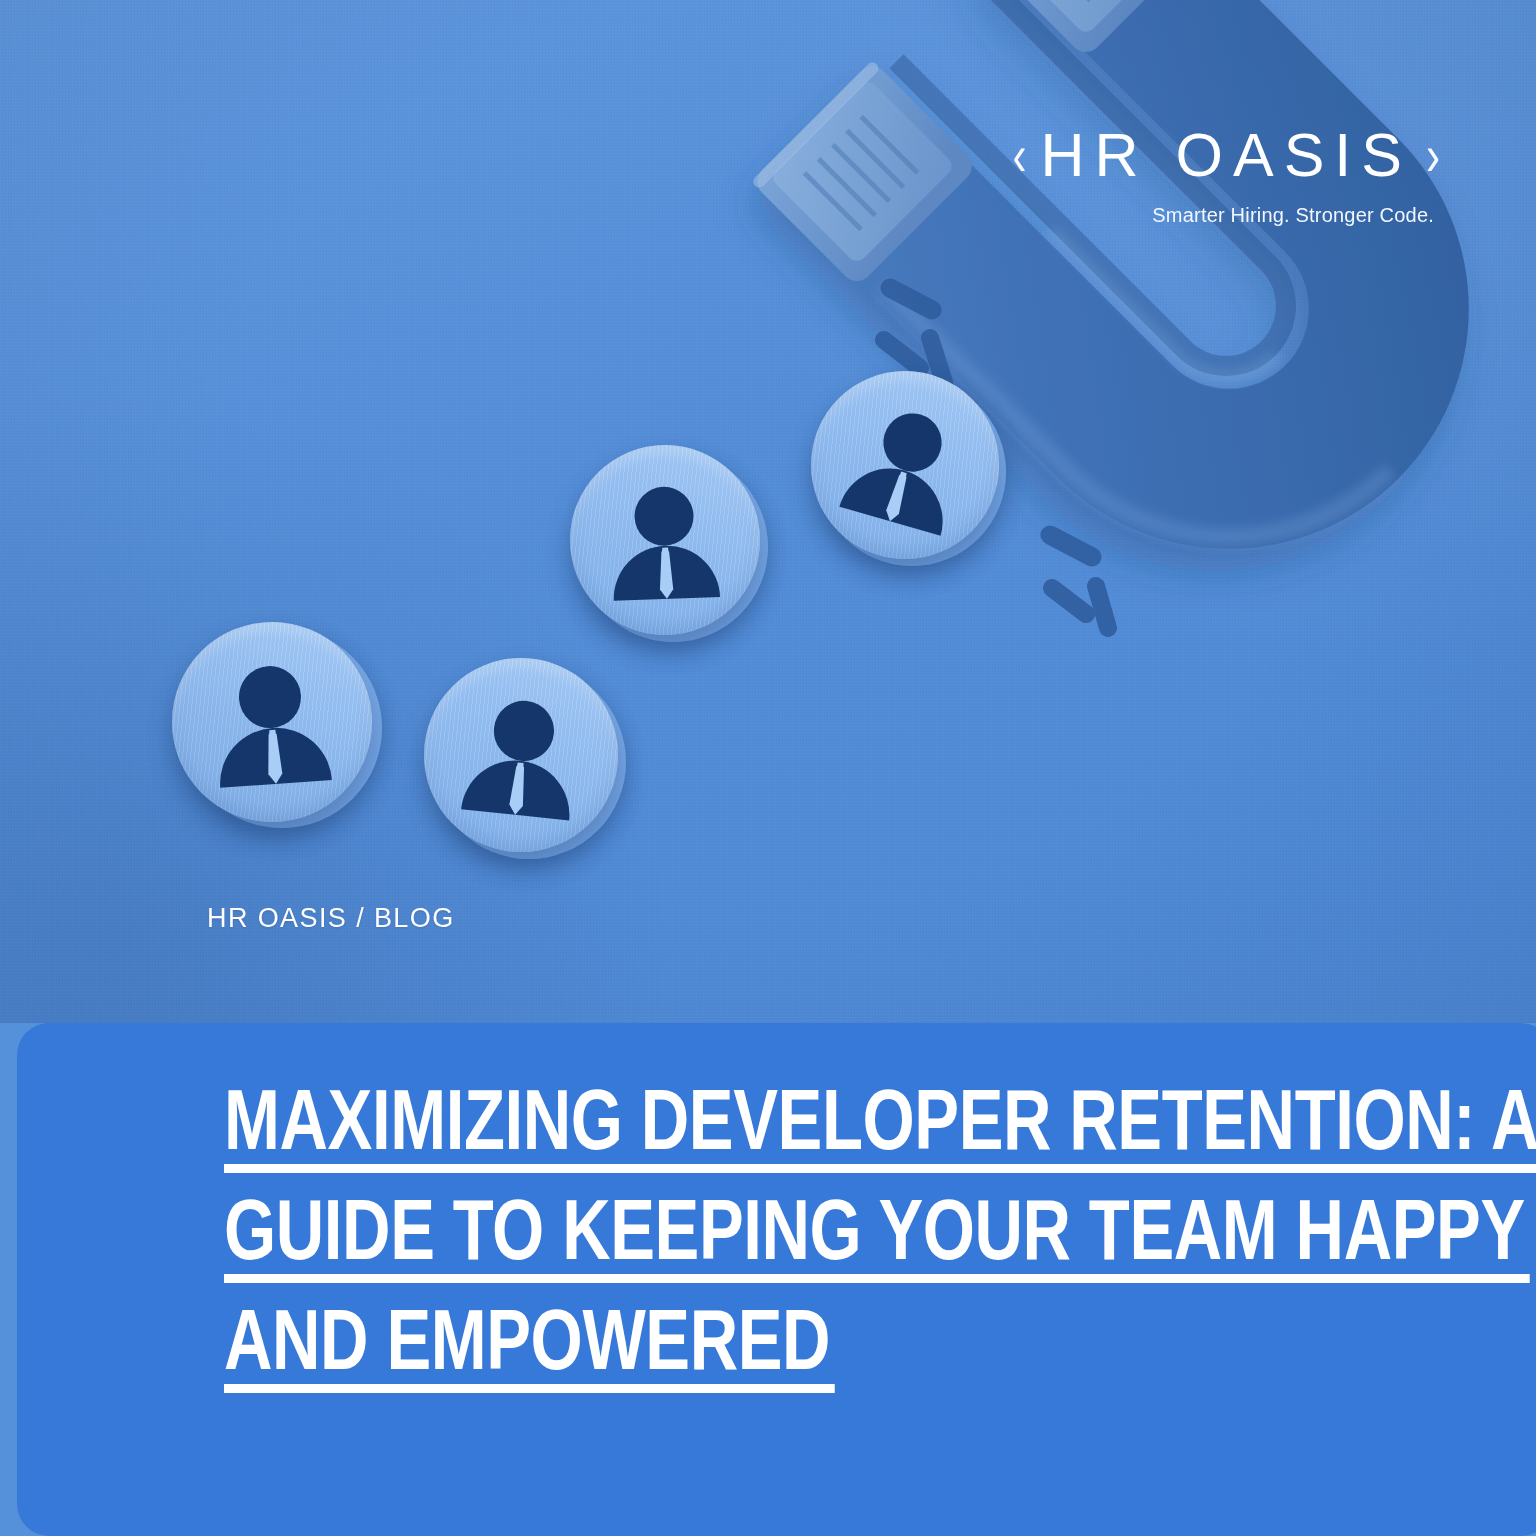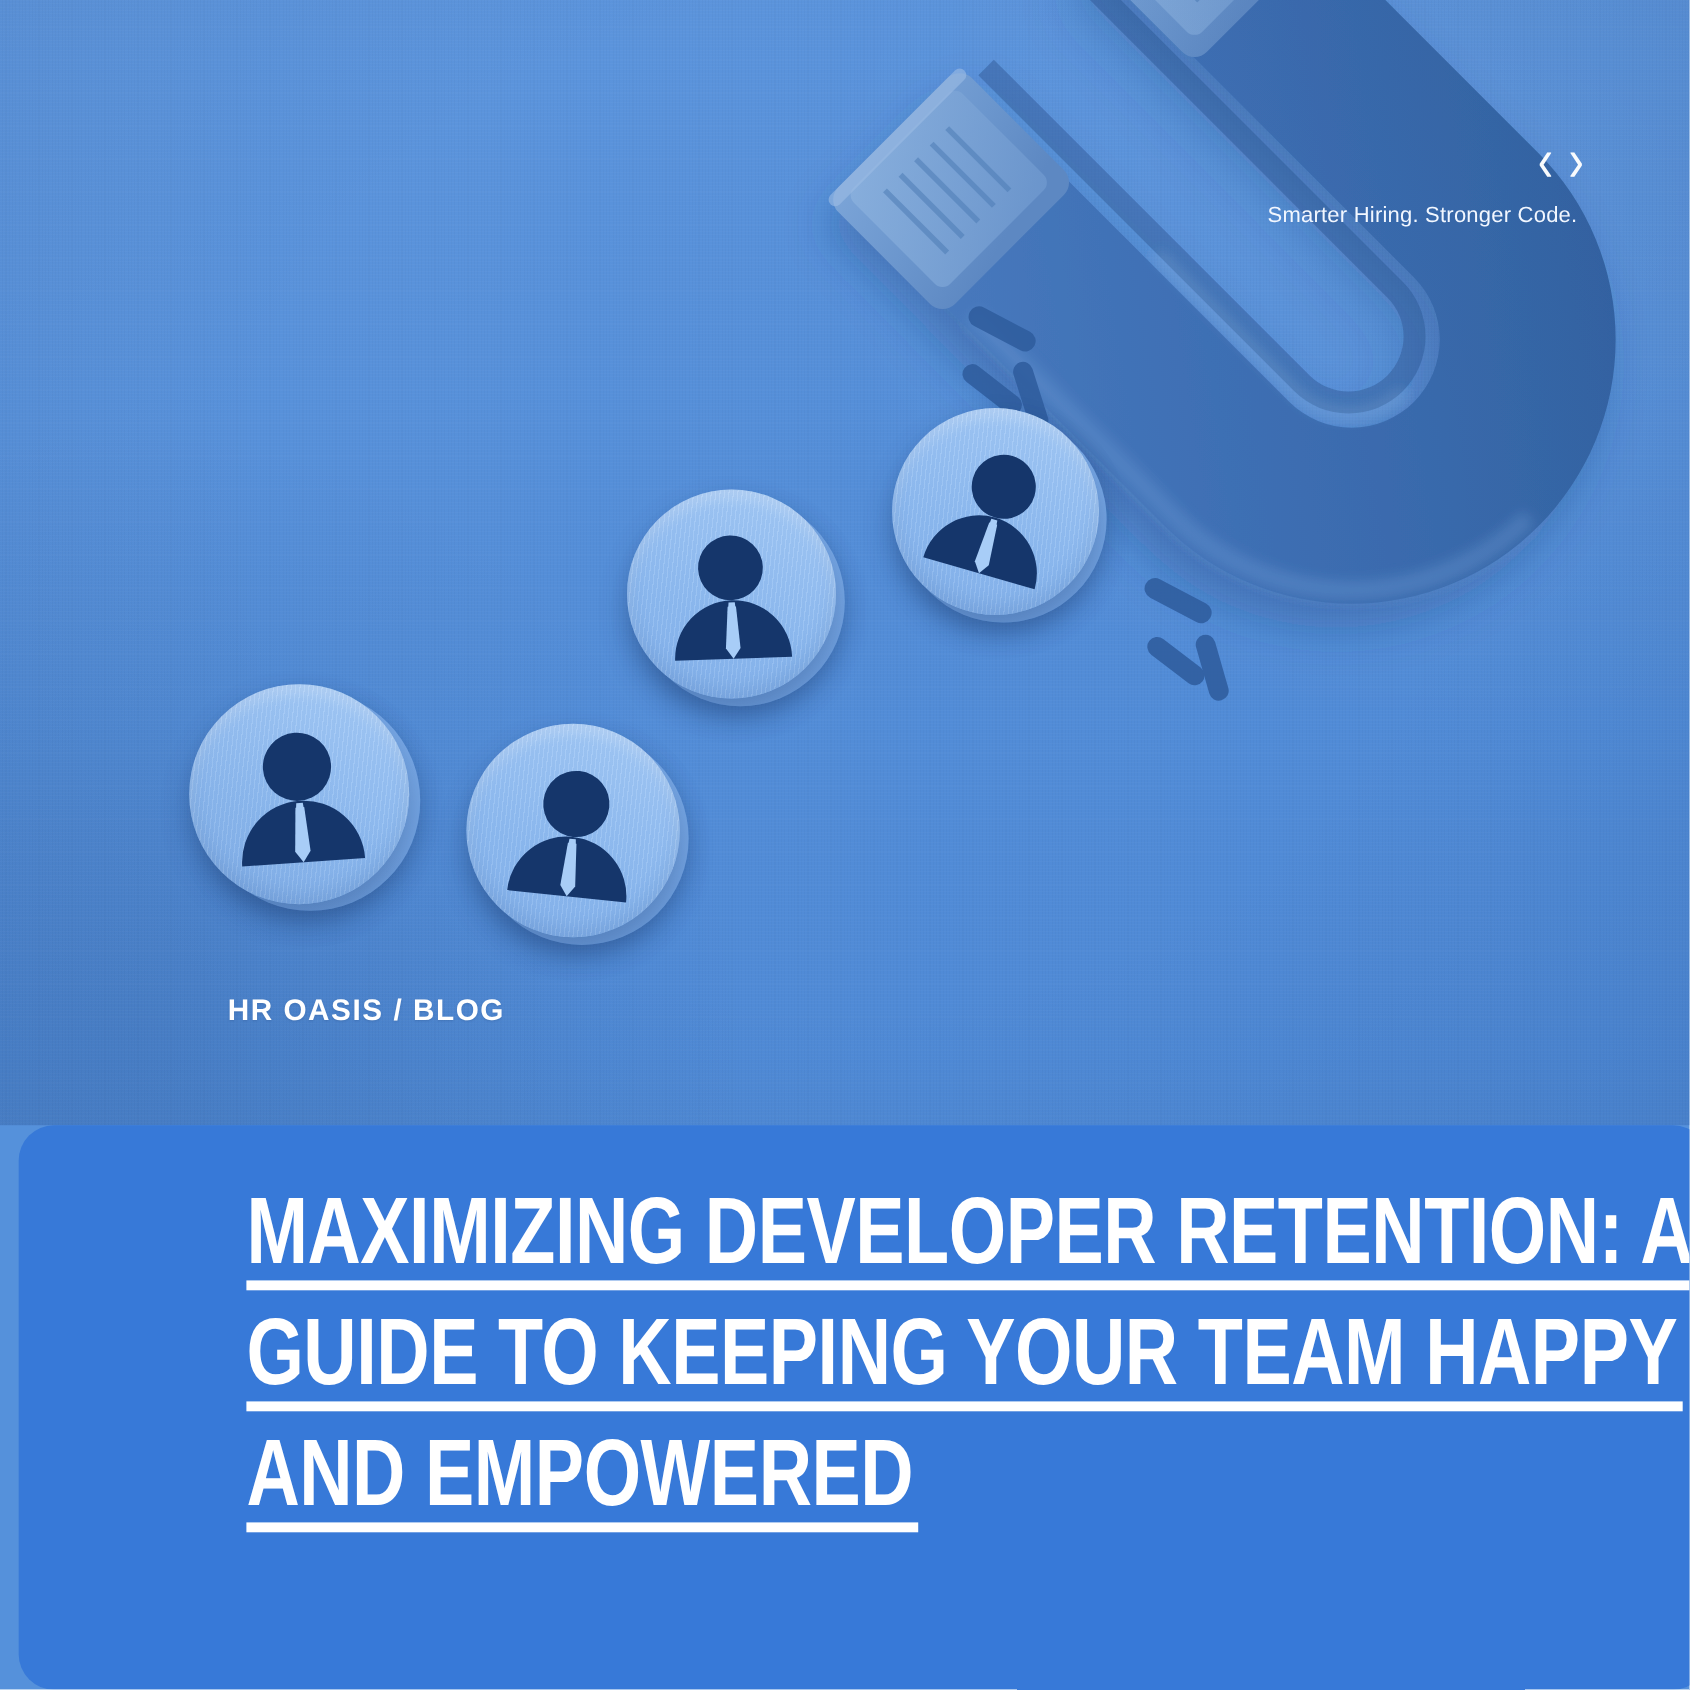--- a/index.html
+++ b/index.html
@@ -130,21 +130,21 @@
     white-space: nowrap;
   }
 
   
   .breadcrumb {
     position: absolute;
     left: 207px;
     top: 903px;
     color: #ffffff;
     font-size: 27px;
-    font-weight: bold;
+    font-weight: normal;
     letter-spacing: 1.4px;
     z-index: 12;
     text-shadow: 0 1px 2px rgba(20,50,100,0.18);
   }
 
   
   .title-band {
     position: absolute;
     left: 17px;
     top: 1023px;
@@ -342,20 +342,21 @@
         </g>
       </svg>
     </div>
 
     <div class="vignette"></div>
   </div>
 
   <div class="logo-block">
     <div class="logo-mark">
       <span class="logo-chev">‹</span>
+      <span class="logo-word">HR OASIS</span>
       <span class="logo-chev">›</span>
     </div>
     <div class="logo-tag">Smarter Hiring. Stronger Code.</div>
   </div>
 
   <div class="breadcrumb">HR OASIS / BLOG</div>
 
   <div class="title-band">
     <div class="title-inner">
       <span class="title-line">MAXIMIZING DEVELOPER RETENTION: A</span>

